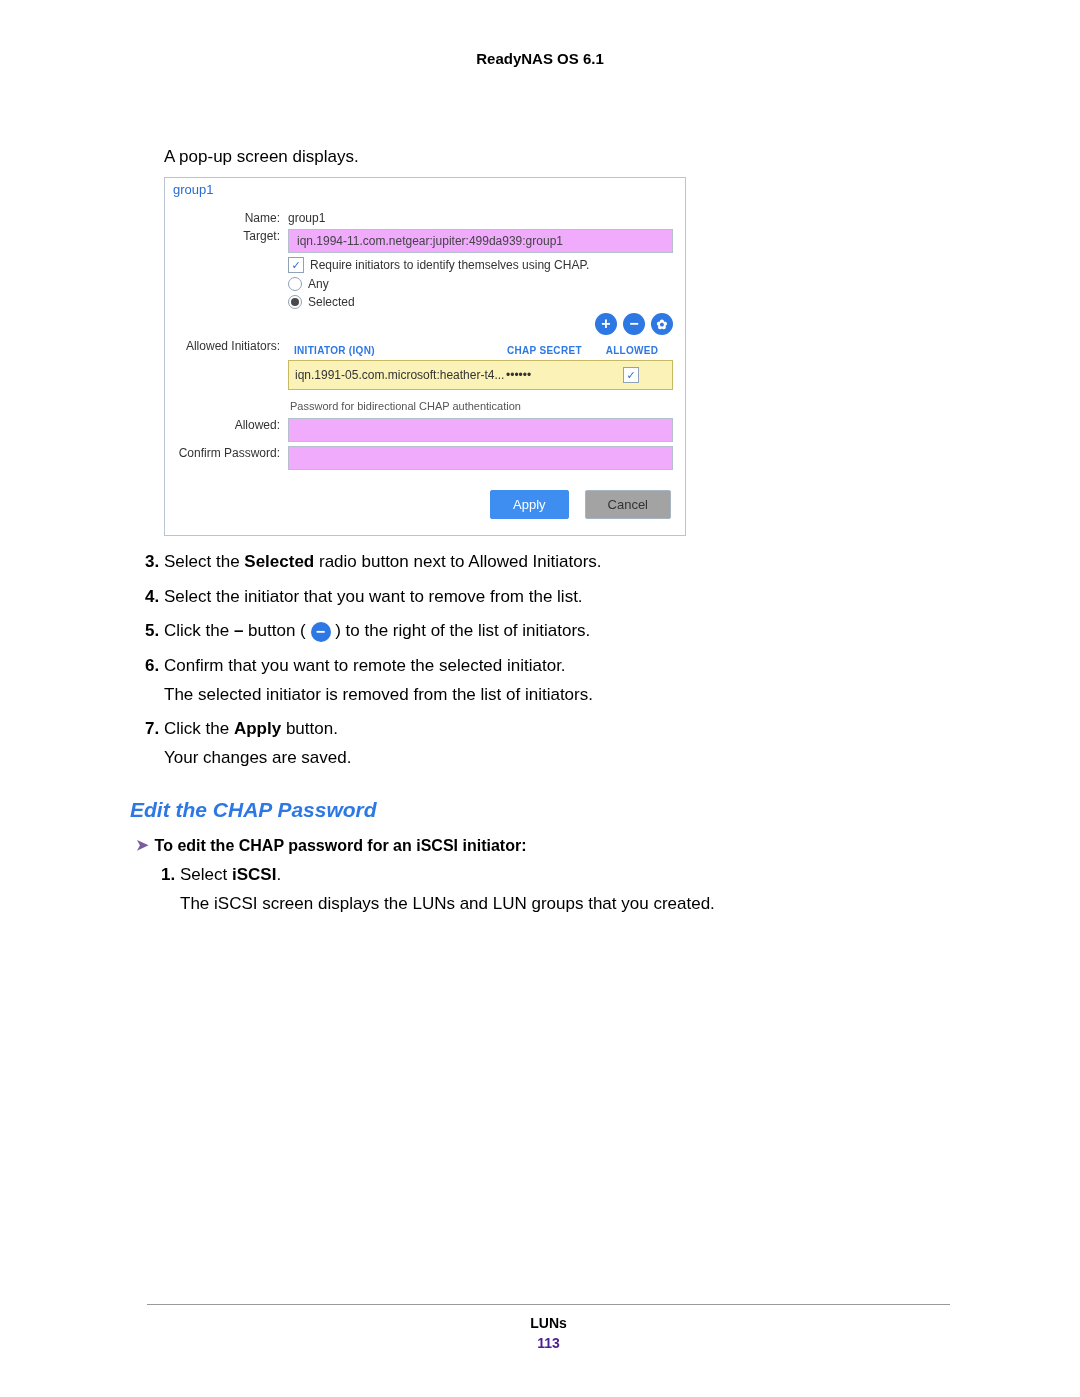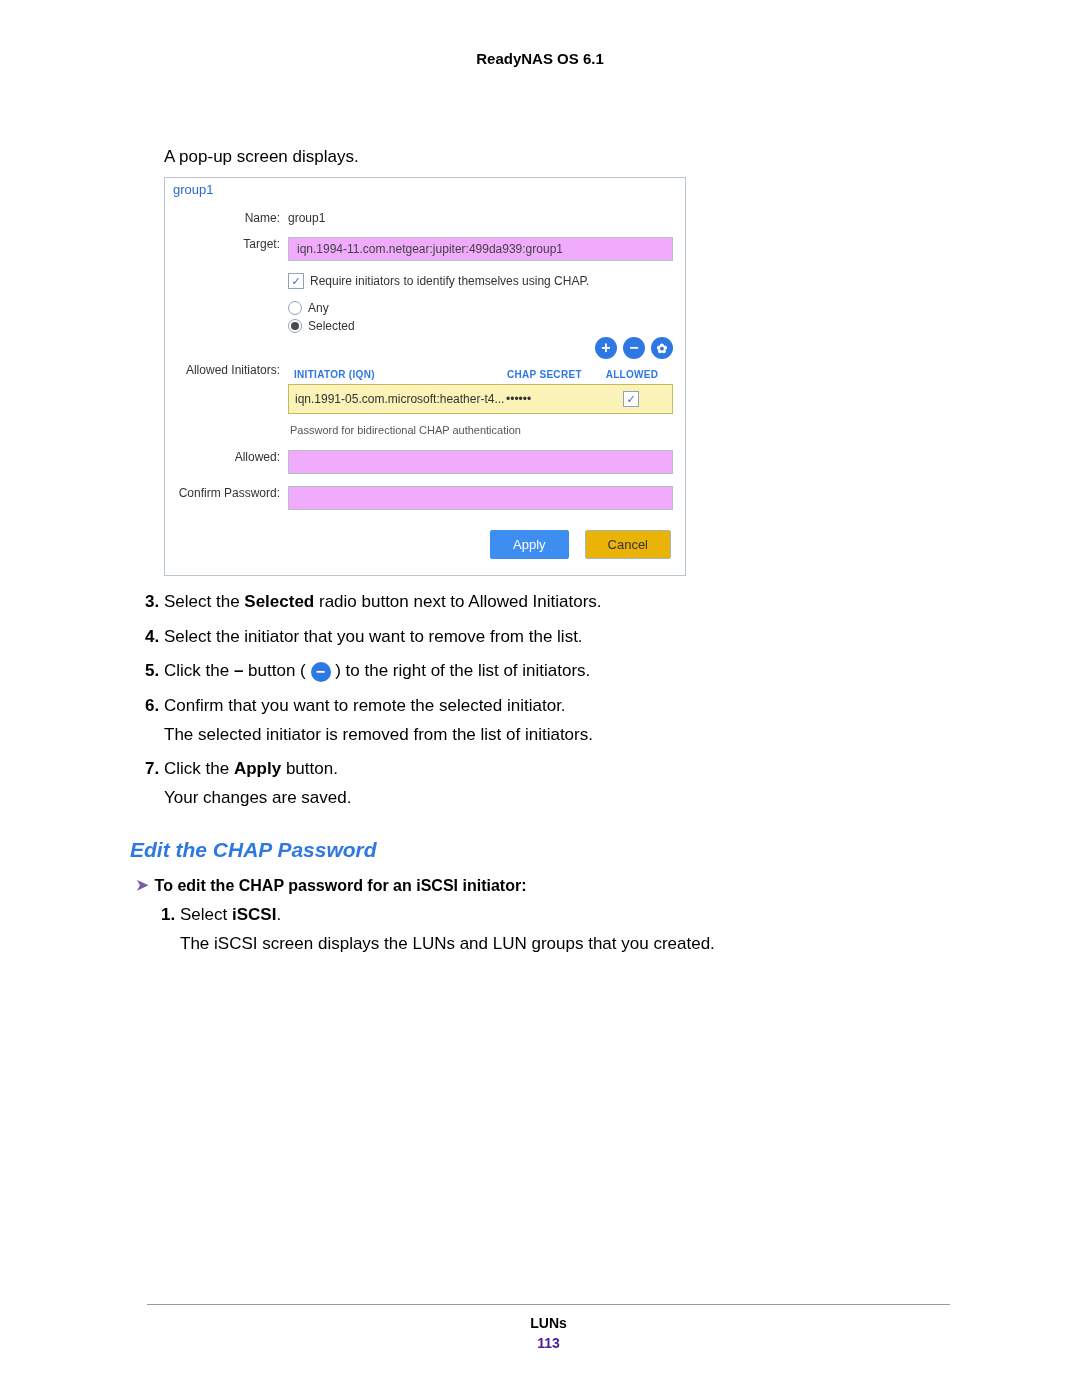--- a/index.html
+++ b/index.html
@@ -32,21 +32,21 @@
     border: 1px solid #b9c5d0;
     font-size: 12px;
     color: #333;
     margin-bottom: 14px;
   }
   .shot .tab {
     color: #2a6ad4;
     padding: 4px 8px 0 8px;
     font-size: 13px;
   }
-  .shot .grid { display: grid; grid-template-columns: 115px 1fr; row-gap: 12px; padding: 14px 12px 6px 8px; }
+  .shot .grid { display: grid; grid-template-columns: 115px 1fr; row-gap: 4px; padding: 14px 12px 6px 8px; }
   .lbl { text-align: right; padding-right: 8px; color: #333; font-size: 12px; }
   .val { font-size: 12px; }
   .inp {
     border: 1px solid #b5c0cc;
     padding: 4px 8px;
     font-size: 12px;
     background: #f0abfc;
     width: 100%;
     box-sizing: border-box;
     color: #444;
@@ -72,21 +72,21 @@
   .ibtn.plus  { background: #2d78e3; }
   .ibtn.minus { background: #2d78e3; }
   .ibtn.gear  { background: #2d78e3; font-size: 13px; }
   .tbl-head { display: grid; grid-template-columns: 1fr 90px 70px; font-size: 10px; font-weight: bold; color: #2d78e3; padding: 4px 6px; letter-spacing: .3px; }
   .tbl-row  { display: grid; grid-template-columns: 1fr 90px 70px; align-items: center;
               background: #fbf2b7; border: 1px solid #c7b862; padding: 6px 6px; font-size: 12px; color: #333; }
   .al-check { margin: 0 auto; }
   .pwline { font-size: 11px; color: #555; margin: 10px 0 2px 2px; }
   .btn-row { display: flex; justify-content: flex-end; gap: 16px; padding: 14px 14px 16px 0; }
   .ui-btn {
-    border: 1px solid #a7b5c3; padding: 6px 22px; font-size: 13px; border-radius: 2px; background: #eab308; color: #333;
+    border: 1px solid #a7b5c3; padding: 6px 22px; font-size: 13px; border-radius: 2px; background: #a3a3a3; color: #333;
   }
   .ui-btn.primary { background: #3e8df0; color: #fff; border-color: #3e8df0; }
 
   
   ol.steps { margin: 0 0 22px 34px; padding: 0; }
   ol.steps > li { margin: 0 0 10px 0; font-size: 17px; line-height: 1.45; }
   ol.steps > li::marker { font-weight: bold; }
   ol.steps .follow { margin: 4px 0 0 0; }
   .minus-ico {
     display: inline-flex; width: 20px; height: 20px; border-radius: 50%;

